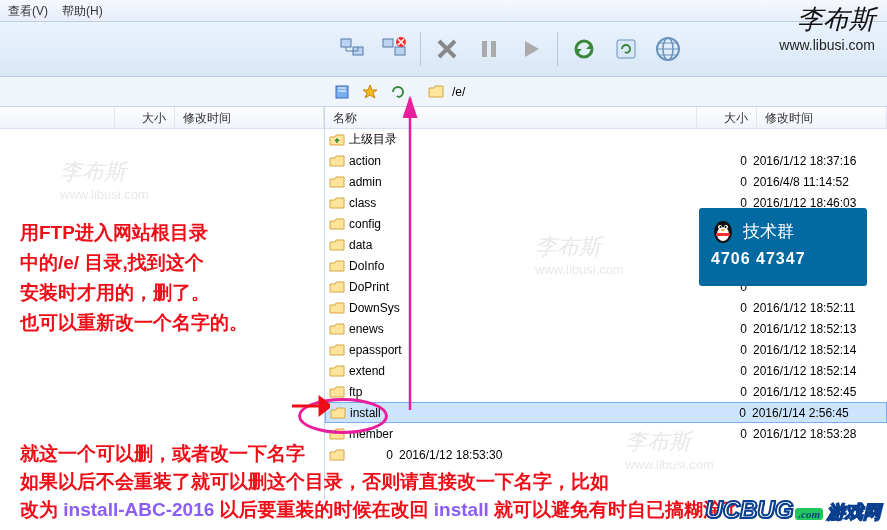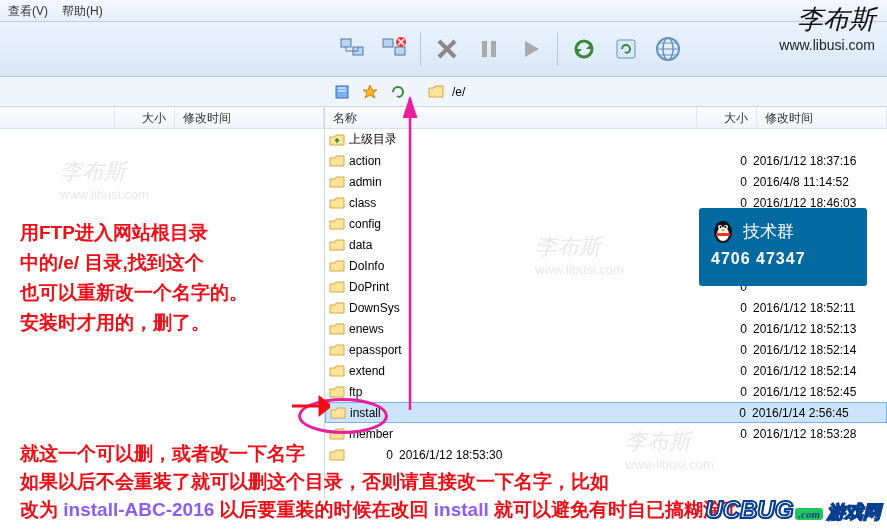--- a/index.html
+++ b/index.html
@@ -337,22 +337,22 @@
         <rect x="5" y="15" width="14" height="3" fill="#e33"></rect>
       </svg>
     <span>技术群</span>
   </div>
   <div class="row2">4706 47347</div>
 </div>
 
 <div class="annotation-text ann1">
   <div>用FTP进入网站根目录</div>
   <div>中的/e/ 目录,找到这个</div>
+  <div>安装时才用的，删了。</div>
   <div>也可以重新改一个名字的。</div>
-  <div>安装时才用的，删了。</div>
 </div>
 
 <div class="annotation-text ann2">
   <div>就这一个可以删，或者改一下名字</div>
   <div><span>如果以后不会重装了就可以删这个目录，否则请直接改一下名字，比如</span></div>
   <div><span>改为  </span><span class="blue-text">install-ABC-2016</span><span>  以后要重装的时候在改回 </span><span class="blue-text">install</span><span>  就可以避免有时自已搞糊涂了</span></div>
 </div>
 
 <svg class="arrow-long" style="left:260px; top:90px;" width="160" height="330">
   <defs>

